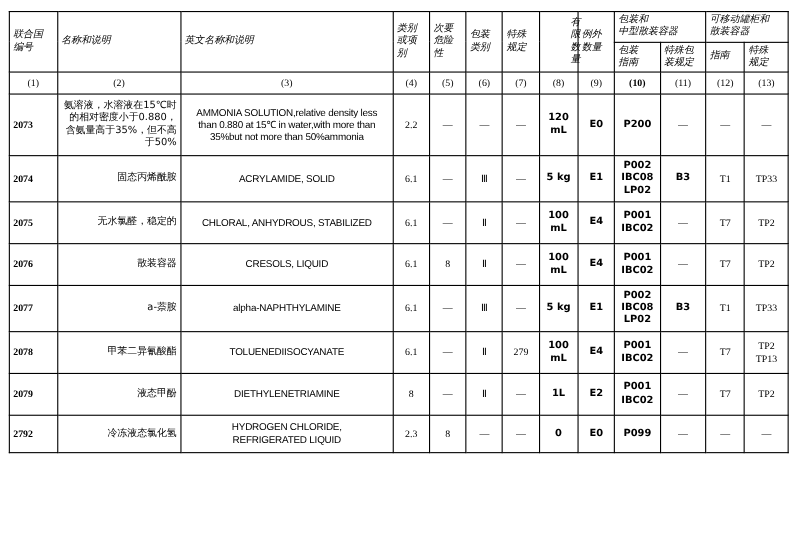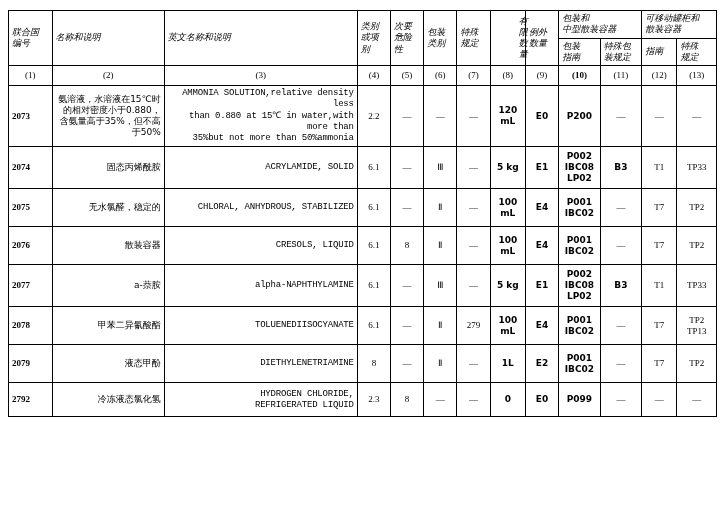--- a/index.html
+++ b/index.html
@@ -58,23 +58,23 @@
     font-family: "Liberation Serif", serif;
     font-size: 9.5px;
   }
   td.cn {
     font-family: "DejaVu Sans", sans-serif;
     font-size: 9.5px;
     text-align: right;
     padding-left: 5px;
   }
   td.en {
-    font-family: Liberation Mono, monospace;
+    font-family: Liberation Sans, sans-serif;
     font-size: 9px;
-    text-align: right;
+    text-align: center;
     padding-left: 4px;
     letter-spacing: -0.2px;
   }
   td.ctr {
     text-align: center;
     font-family: "Liberation Serif", serif;
     font-size: 9.5px;
   }
   td.ctr-b {
     text-align: center;

